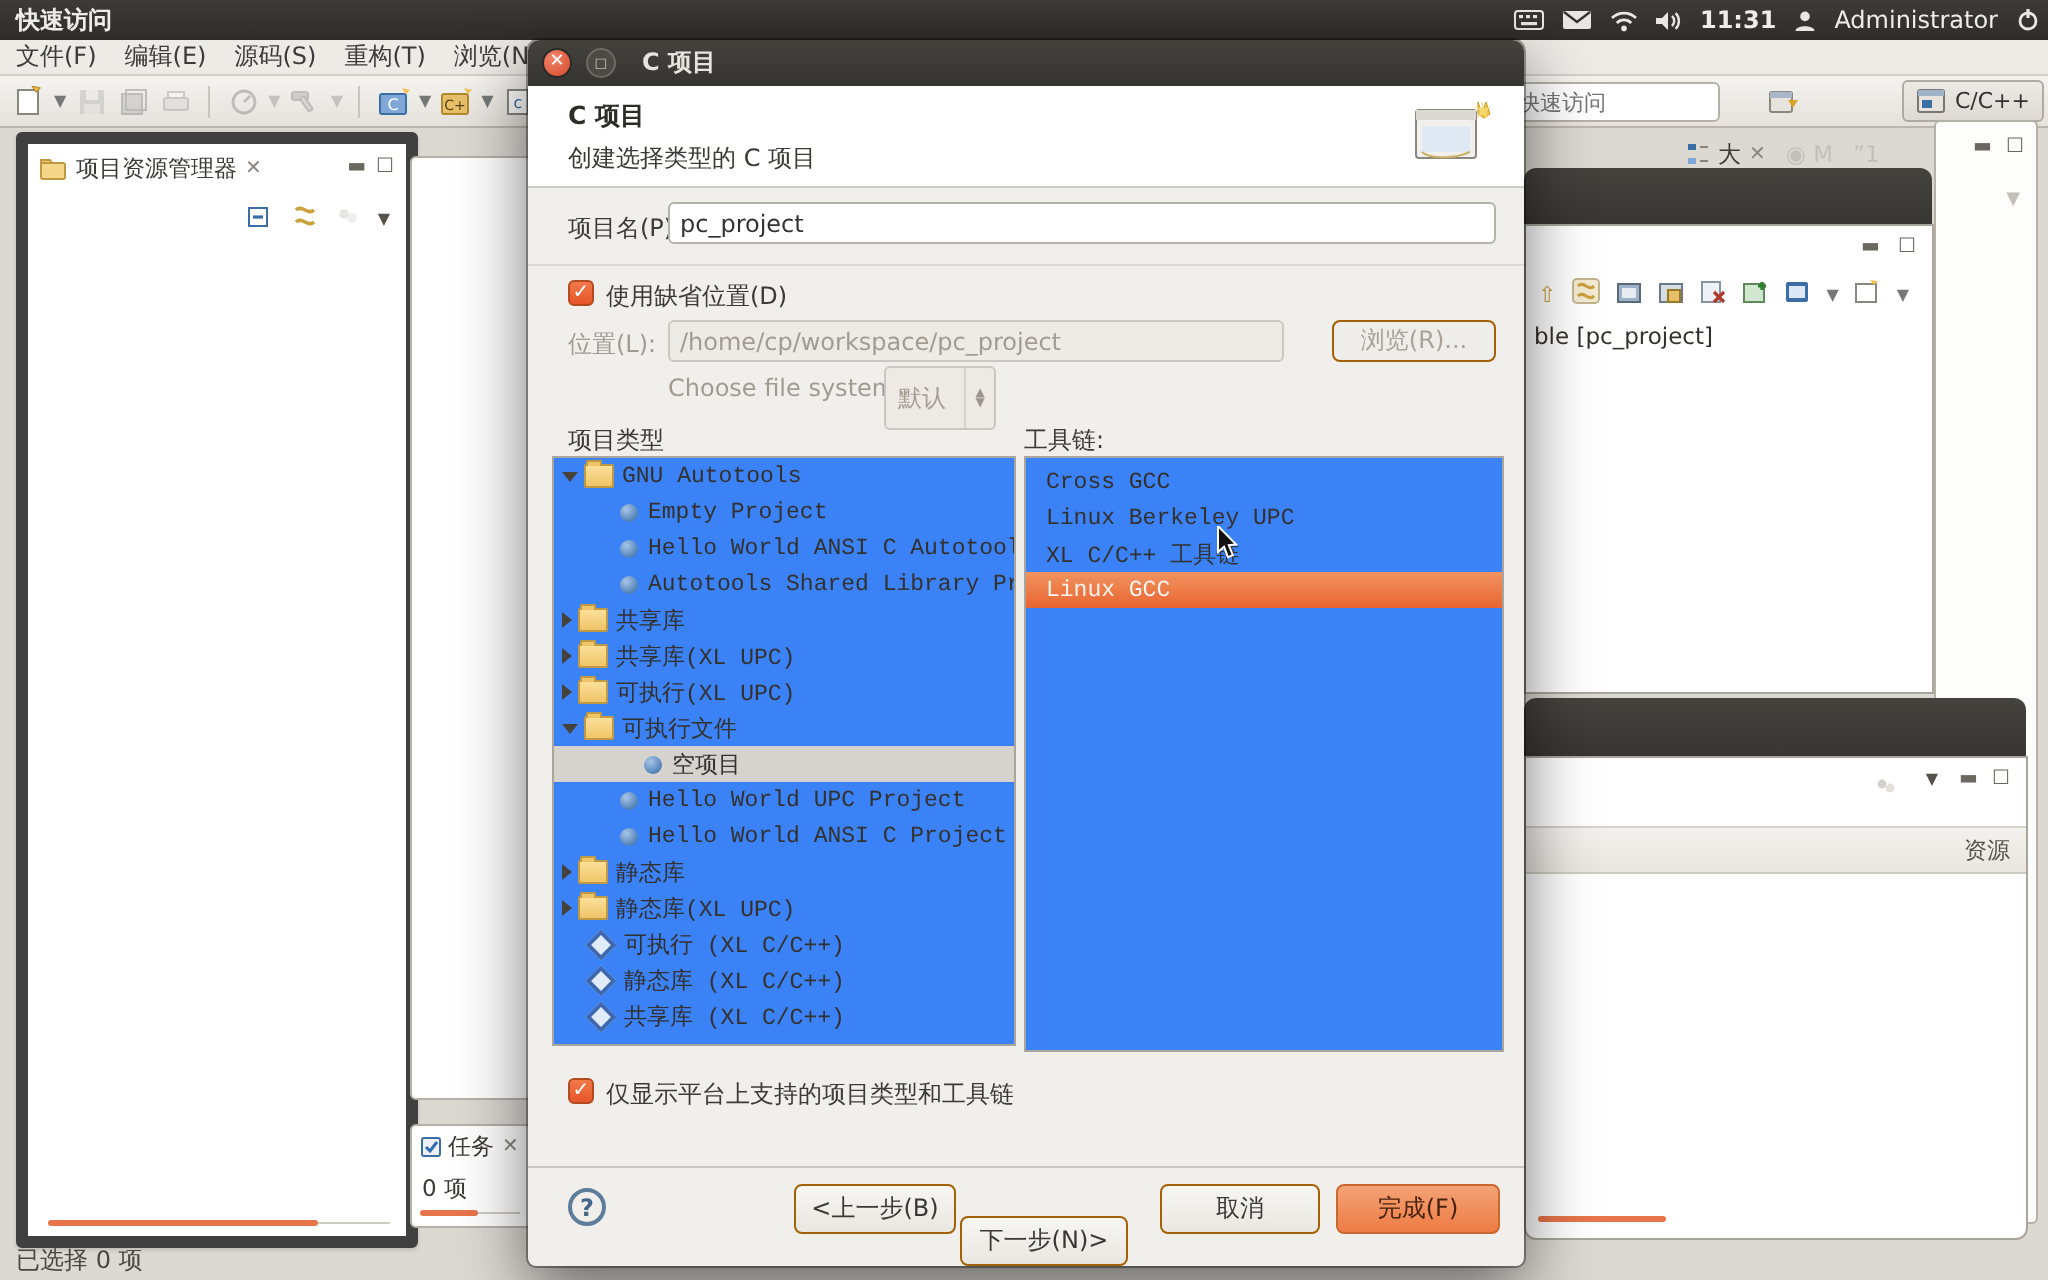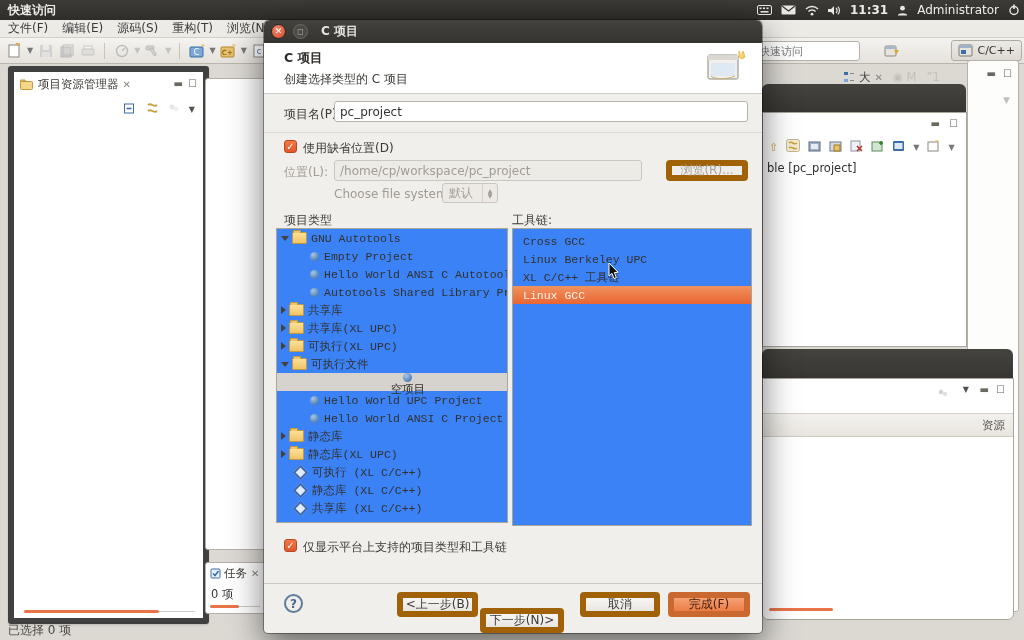--- a/index.html
+++ b/index.html
@@ -78,21 +78,21 @@
   .wbtn-max{background:#4c4a45;border:1px solid #6e6b65;color:#b9b6b0;font-size:8px;}
   .dlg-header{position:absolute;left:0;top:23px;right:0;height:50px;background:#fff;border-bottom:1px solid #cfccc5;}
   .dlg-h1{position:absolute;left:20px;top:7px;font-weight:bold;font-size:12.5px;color:#2e2c29;}
   .dlg-sub{position:absolute;left:20px;top:28px;font-size:12px;color:#3c3a36;}
   .wizicon{position:absolute;right:16px;top:6px;}
   .dlg-label{position:absolute;font-size:12px;color:#3c3a36;}
   .dlg-label-dis{color:#a19b92;}
   .txt{position:absolute;border:1px solid #b7b2aa;border-radius:3px;background:#fff;font-family:inherit;
     font-size:12px;color:#333;padding:0 5px;box-sizing:border-box;}
   .txt:disabled,.txt.disabled{background:#edebe6;color:#a19b92;border-color:#ccc8c1;}
-  .btn{position:absolute;border:6px solid #a16207;border-radius:4px;background:linear-gradient(#f8f6f3,#e9e6e0);
+  .btn{position:absolute;border:1px solid #a16207;border-radius:4px;background:linear-gradient(#f8f6f3,#e9e6e0);
     font-family:inherit;font-size:12px;color:#3a3834;display:flex;align-items:center;justify-content:center;box-sizing:border-box;}
   .btn.disabled{color:#a8a299;background:#efede9;}
   .btn-finish{background:linear-gradient(#f4a275,#ed7c45);border-color:#c9682f;color:#47220d;}
   .chk{position:absolute;width:13px;height:13px;border-radius:3px;background:linear-gradient(#f2794a,#e4562a);
     border:1px solid #b44a1f;color:#fff;font-size:10px;line-height:12px;text-align:center;box-sizing:border-box;}
   .combo{position:absolute;border:1px solid #cbc7c0;border-radius:3px;background:#edeae5;color:#a39d94;
     font-size:12px;display:flex;align-items:center;box-sizing:border-box;padding-left:6px;}
   .combo .spin{margin-left:auto;border-left:1px solid #d6d2cb;height:100%;width:14px;display:flex;flex-direction:column;
     align-items:center;justify-content:center;font-size:6px;color:#9a958d;line-height:5px;}
   .listbox{position:absolute;background:#3b82f6;border:1px solid #a9a49c;overflow:hidden;font-family:Liberation Mono, monospace;}
@@ -448,21 +448,21 @@
     <div class="hr-soft" style="top:112px;"></div>
 
     <span class="chk" style="left:20px;top:120px;">✓</span>
     <span class="dlg-label" style="left:39px;top:120px;">使用缺省位置(D)</span>
 
     <span class="dlg-label dlg-label-dis" style="left:20px;top:144px;">位置(L):</span>
     <input class="txt disabled" disabled="" style="left: 70px; top: 140px; width: 308px; height: 21px;" value="/home/cp/workspace/pc_project">
     <span class="btn disabled" style="left:402px;top:140px;width:82px;height:21px;">浏览(R)...</span>
 
     <span class="dlg-label dlg-label-dis" style="left:70px;top:167px;">Choose file system:</span>
-    <span class="combo" style="left:178px;top:163px;width:56px;height:20px;">
+    <span class="combo" style="left:178px;top:163px;width:56px;height:32px;">
       <span>默认</span>
       <span class="spin">
           <span>▲</span>
           <span>▼</span>
         </span>
     </span>
 
     <span class="dlg-label" style="left:20px;top:192px;">项目类型</span>
     <span class="dlg-label" style="left:248px;top:192px;">工具链:</span>
 
@@ -500,21 +500,21 @@
         <div class="lrow" style="padding-left: 4px;">
           <span class="tri-r"></span>
           <span class="ico-folder"></span>
           <span>可执行(XL UPC)</span>
         </div>
         <div class="lrow" style="padding-left: 4px;">
           <span class="tri-d"></span>
           <span class="ico-folder"></span>
           <span>可执行文件</span>
         </div>
-        <div class="lrow sel-gray" style="padding-left: 32px; flex-direction: column;">
+        <div class="lrow sel-gray" style="padding-left: 32px;">
           <span class="sp8"></span>
           <span class="ico-dot"></span>
           <span>空项目</span>
         </div>
         <div class="lrow" style="padding-left: 20px;">
           <span class="sp8"></span>
           <span class="ico-dot"></span>
           <span>Hello World UPC Project</span>
         </div>
         <div class="lrow" style="padding-left: 20px;">

